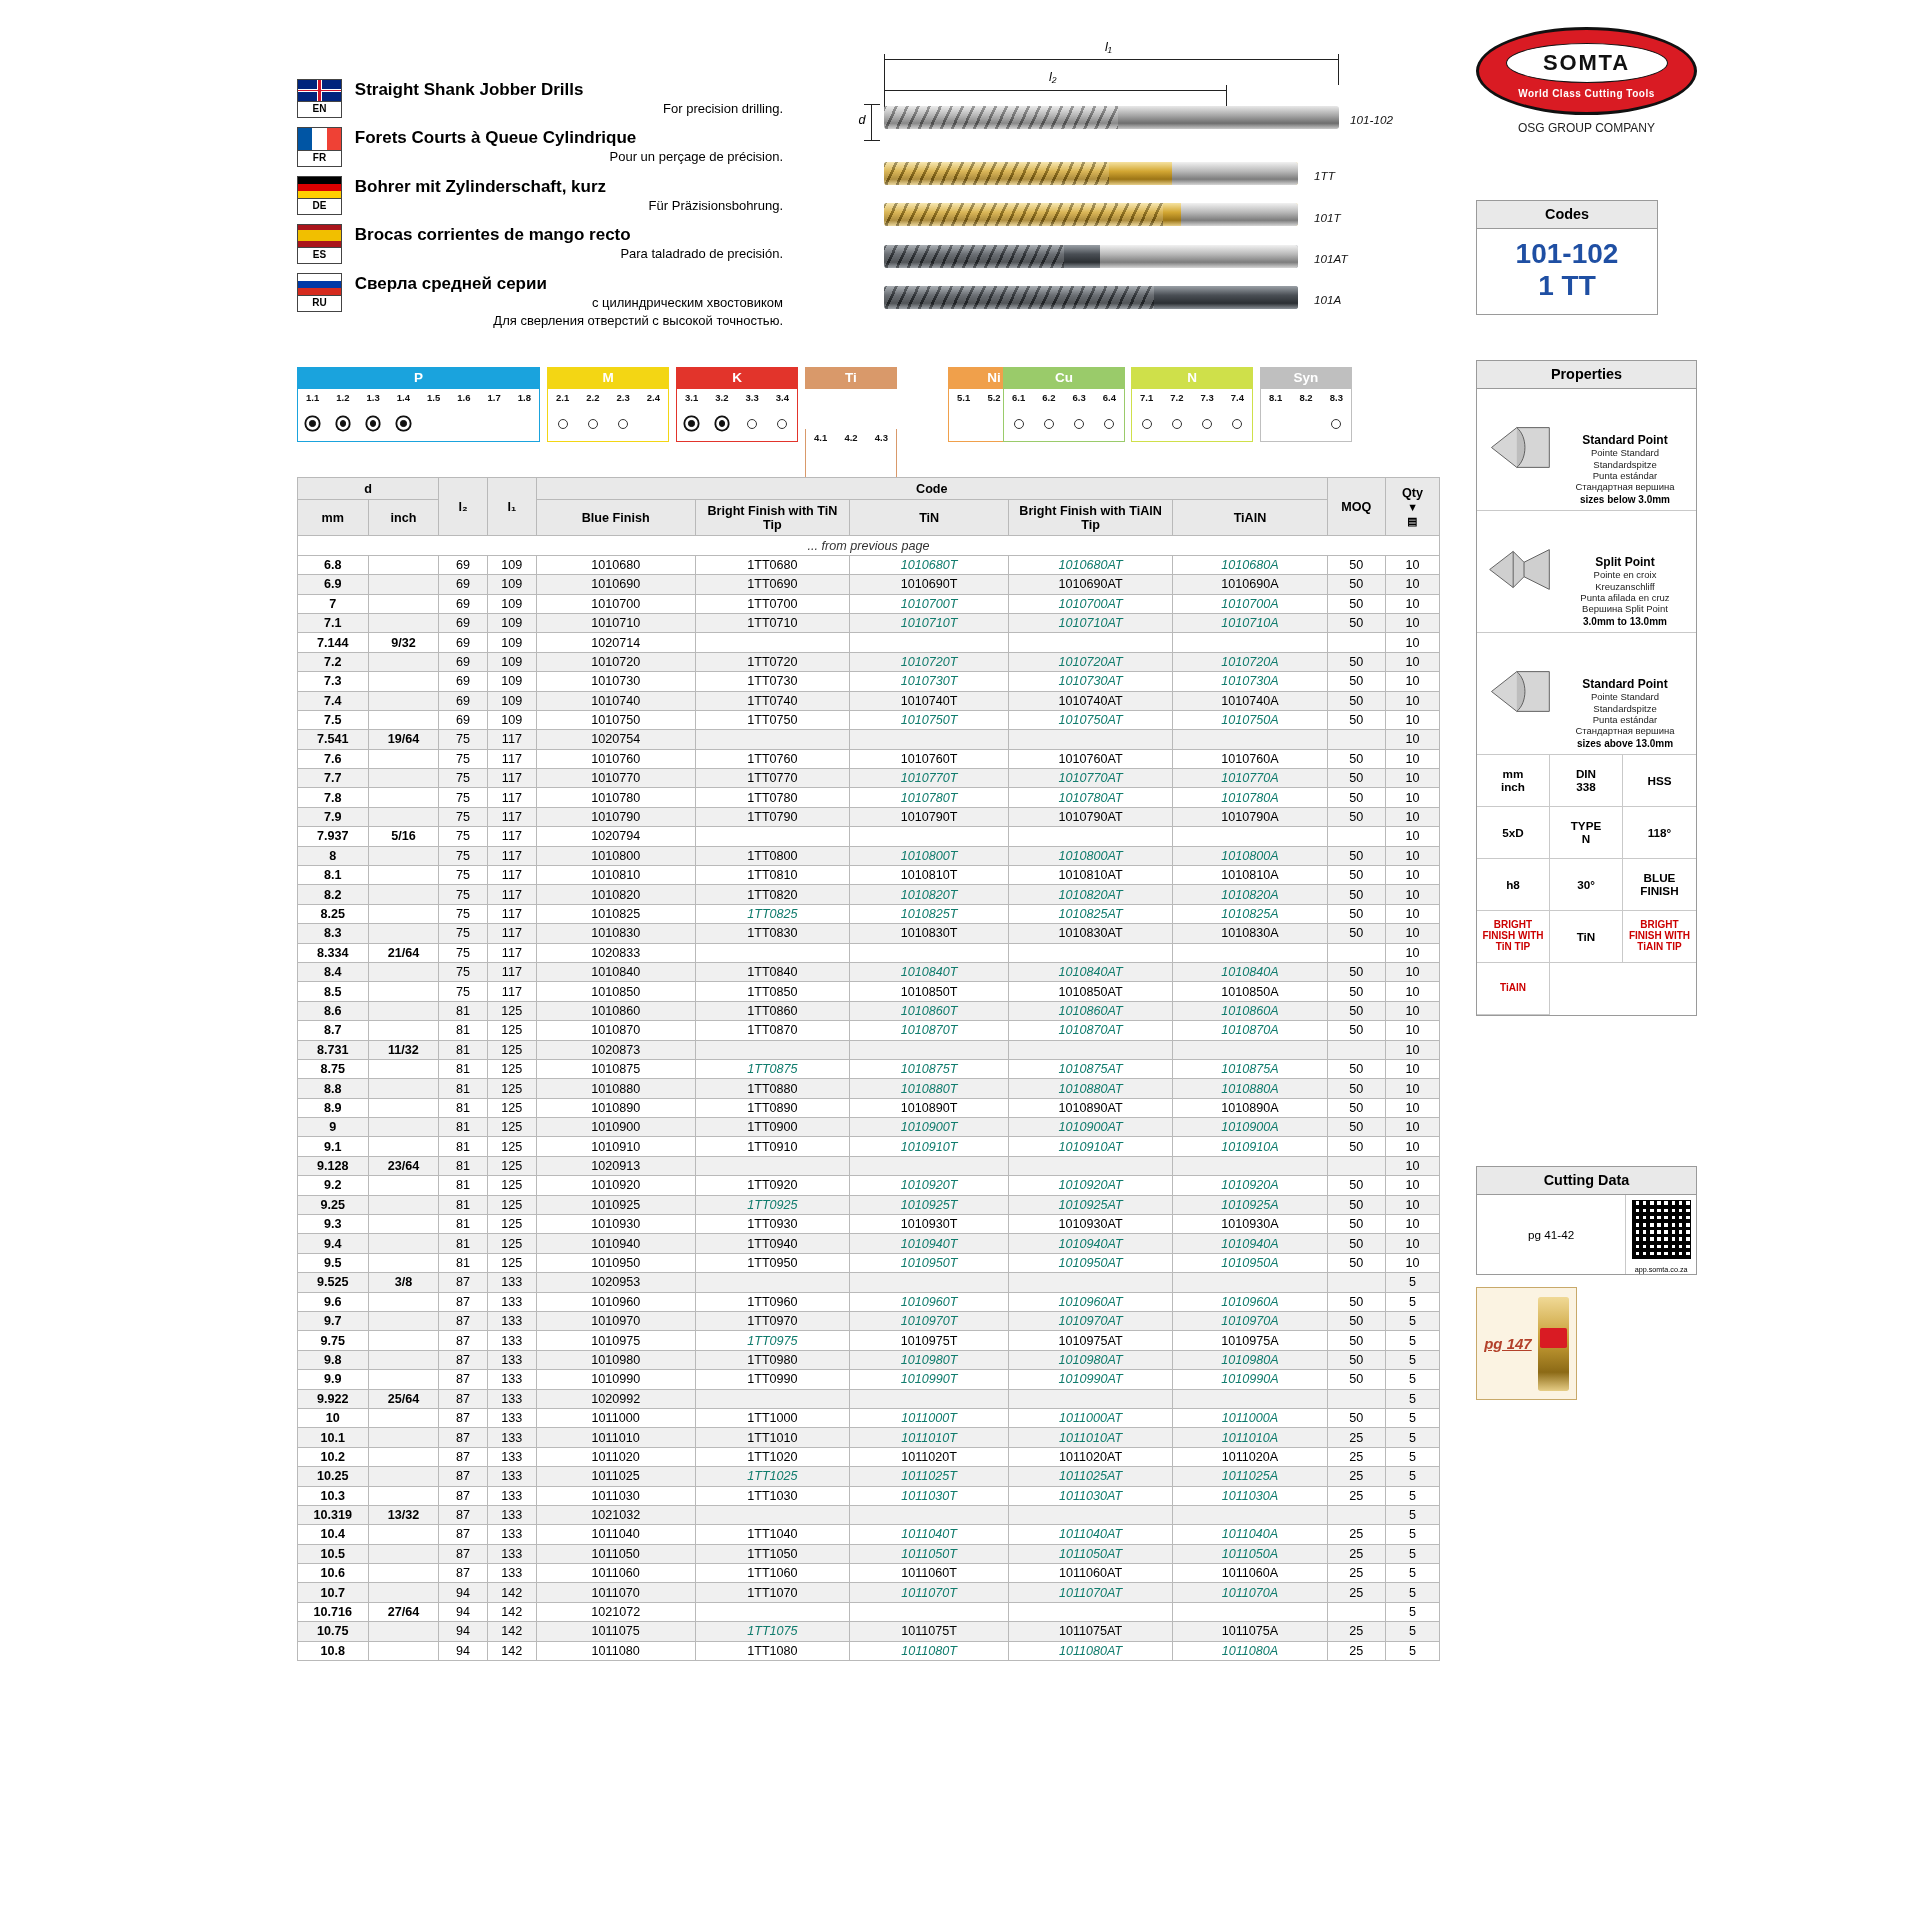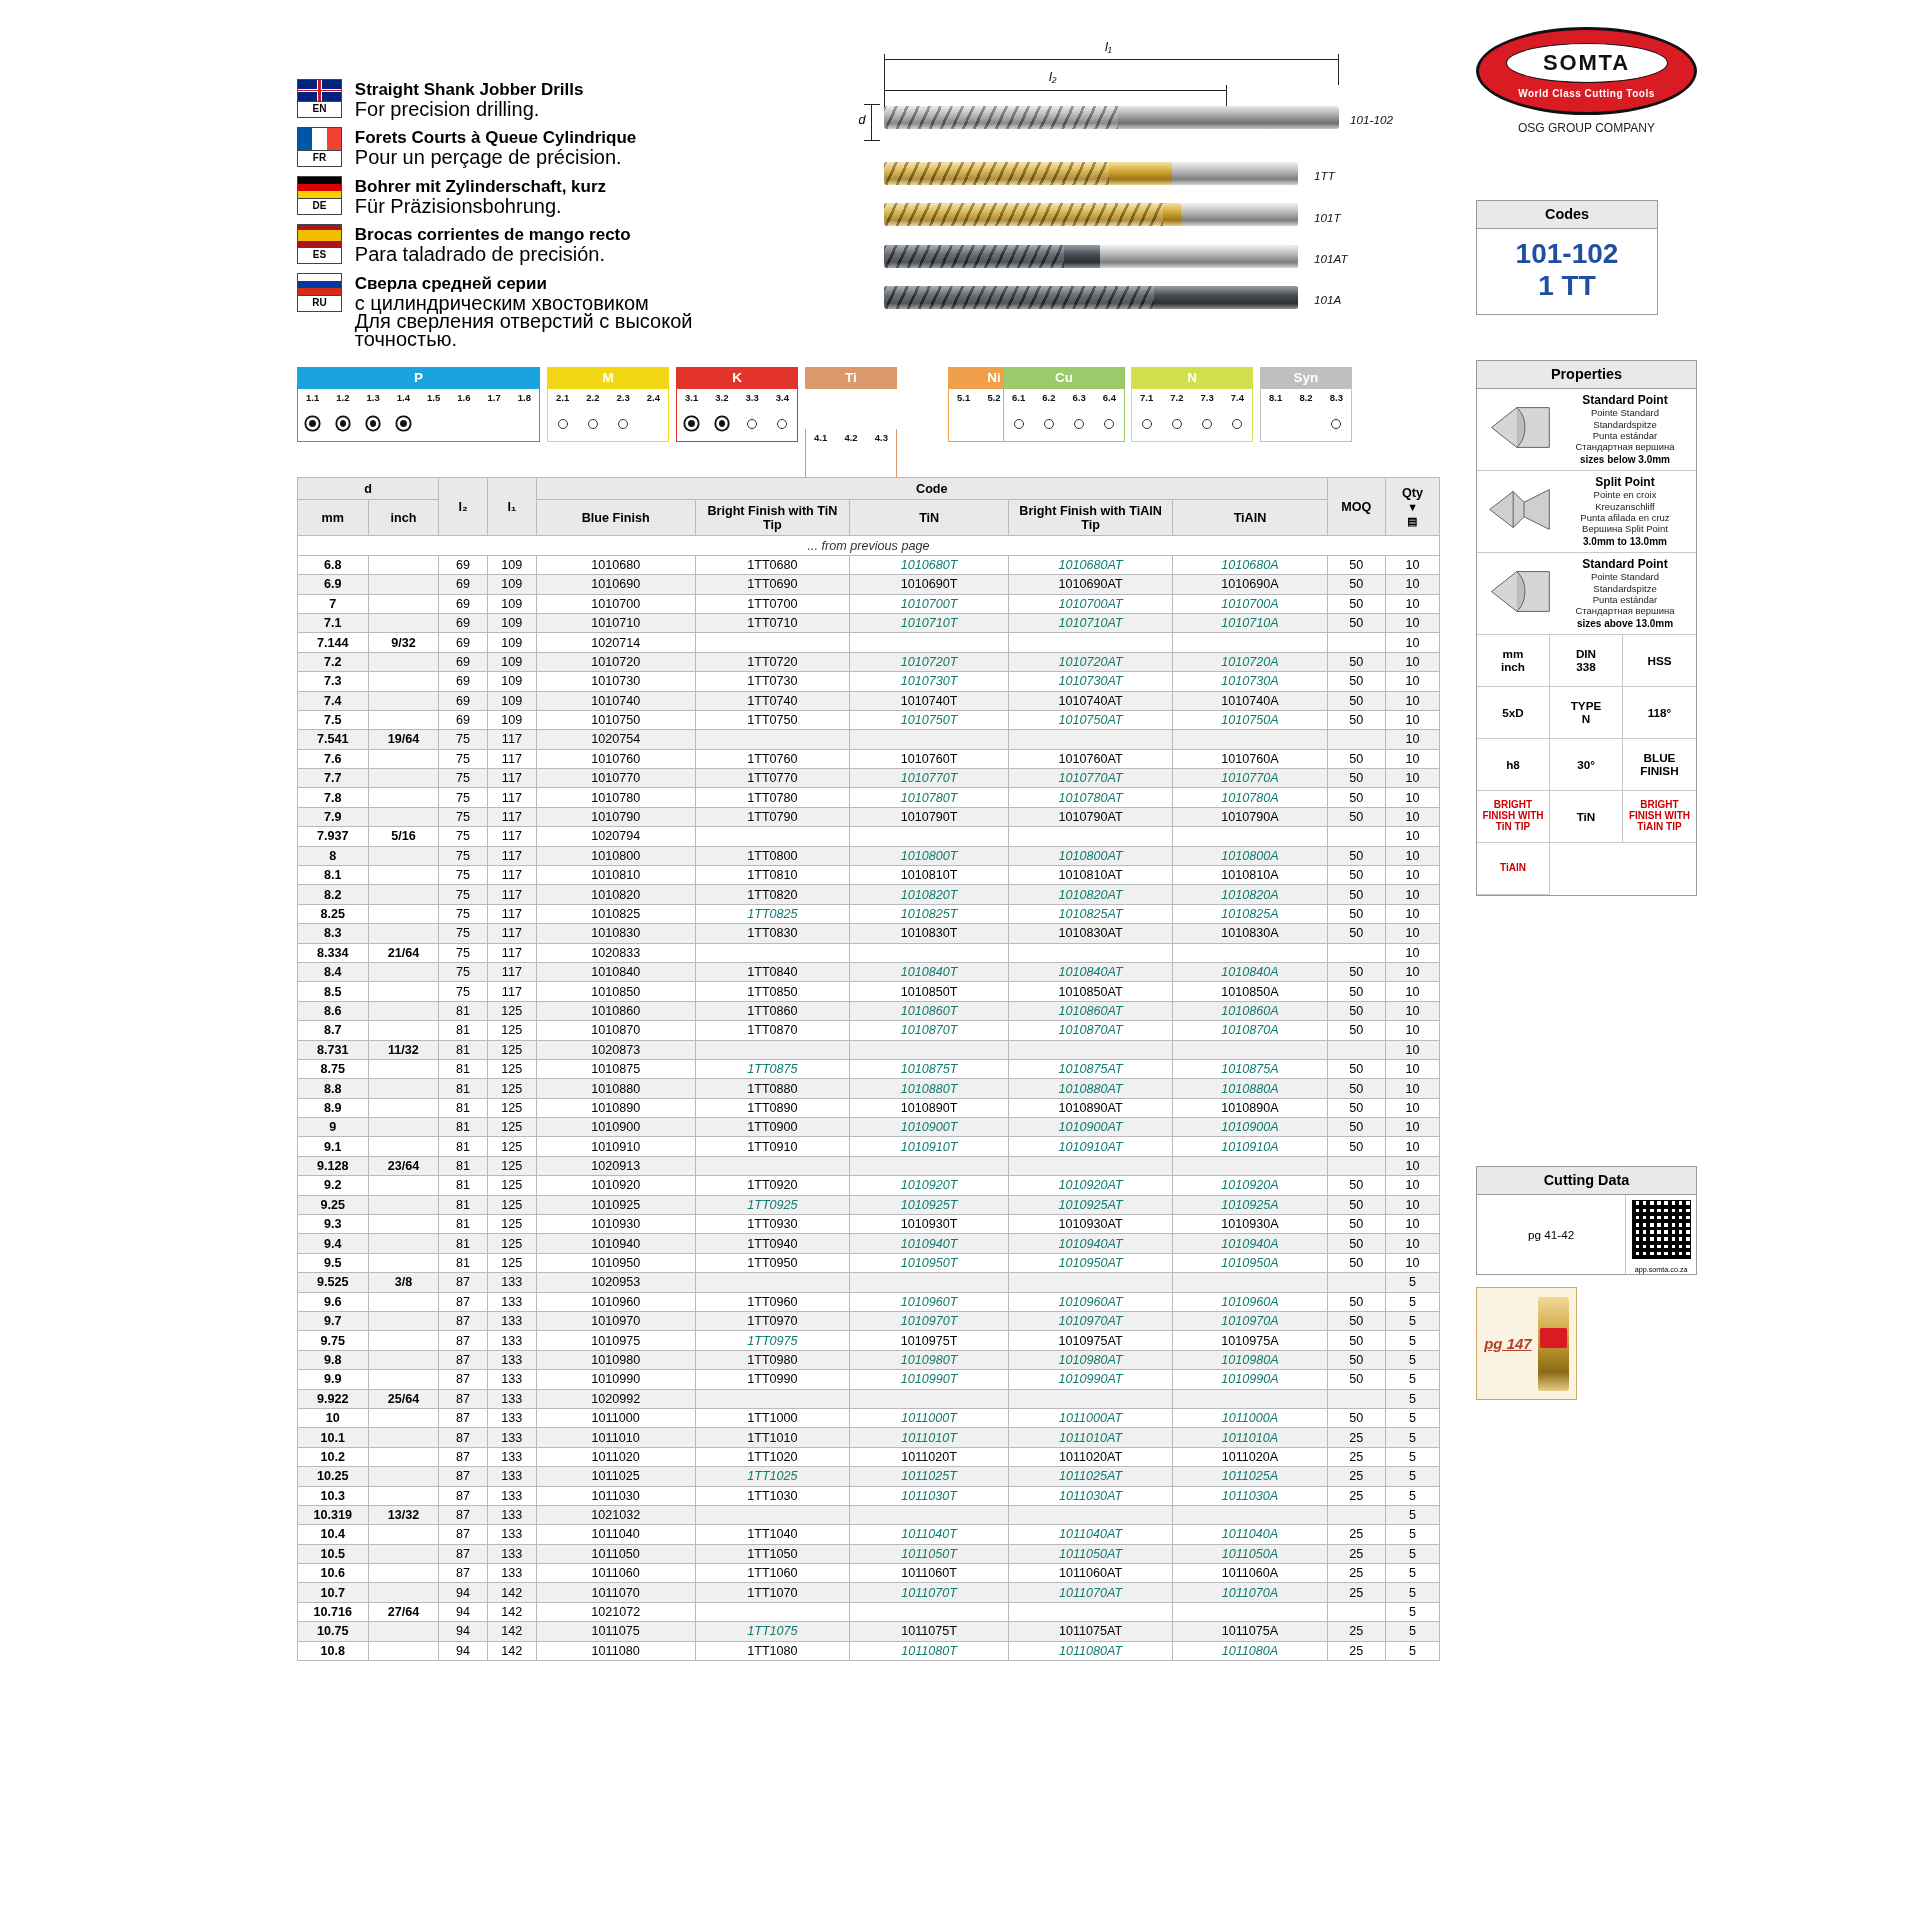--- a/index.html
+++ b/index.html
@@ -21,21 +21,21 @@
   .flag {
     width:45px; height:23.4px; border:0.9px solid #444; position:relative; overflow:hidden;
     background:#fff;
   }
   .flag-code {
     width:45px; border:0.9px solid #444; border-top:none; height:16px;
     font-size:10px; line-height:14.4px; text-align:center; font-weight:bold; background:#fff;
   }
   .lang-text { flex:1; }
   .lang-title { font-size:17px; font-weight:bold; line-height:21px; }
-  .lang-sub { font-size:20px; line-height:18px; }
+  .lang-sub { font-size:13px; line-height:18px;text-align:right; }
 
   
   .flag.en { background:#00247d; }
   .flag.en:before {
     content:""; position:absolute; left:0; top:0; width:100%; height:100%;
     background:
       linear-gradient(to bottom, transparent 44%, #fff 44%, #fff 56%, transparent 56%),
       linear-gradient(to right, transparent 44%, #fff 44%, #fff 56%, transparent 56%);
   }
   .flag.en:after {
@@ -95,21 +95,21 @@
   .panel { position:absolute; border:0.9px solid #9a9a9a; background:#fff; }
   .panel-head {
     background:#e9e9e9; border-bottom:0.9px solid #9a9a9a; text-align:center;
     font-weight:bold; font-size:14.4px; padding:5.4px 0;
   }
   .codes-body { text-align:center; padding:9px 0 12.6px; }
   .code-main { color:#1f4fa3; font-weight:bold; font-size:28px; line-height:32px; }
 
   .prop-row { display:flex; border-bottom:0.9px solid #c9c9c9; padding:4.5px 3.6px; align-items:center; }
   .prop-img { width:77px; flex:0 0 77px; text-align:center; }
-  .prop-txt { flex:1; text-align:center; }
+  .prop-txt { flex:1; text-align:center;margin-top:40px; }
   .prop-t1 { font-size:12px; font-weight:bold; }
   .prop-t2 { font-size:9.5px; color:#222; line-height:11.3px; }
   .prop-t3 { font-size:10px; font-weight:bold; margin-top:1.8px; }
 
   .spec-grid { display:flex; flex-wrap:wrap; }
   .spec-cell {
     width:33.33%; border-right:0.9px solid #c9c9c9; border-bottom:0.9px solid #c9c9c9;
     min-height:52px; display:flex; flex-direction:column; align-items:center; justify-content:center;
     text-align:center; font-size:11.7px; font-weight:bold; padding:3.6px 1.8px;
   }

